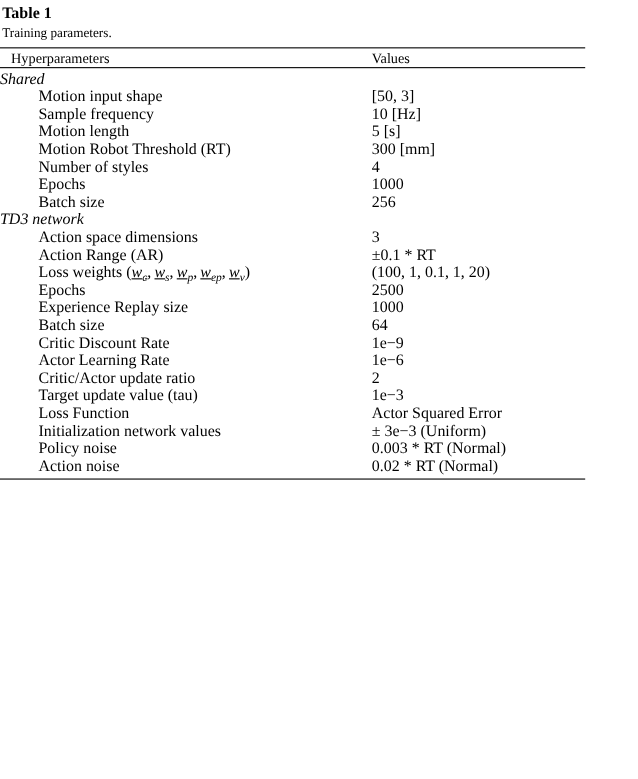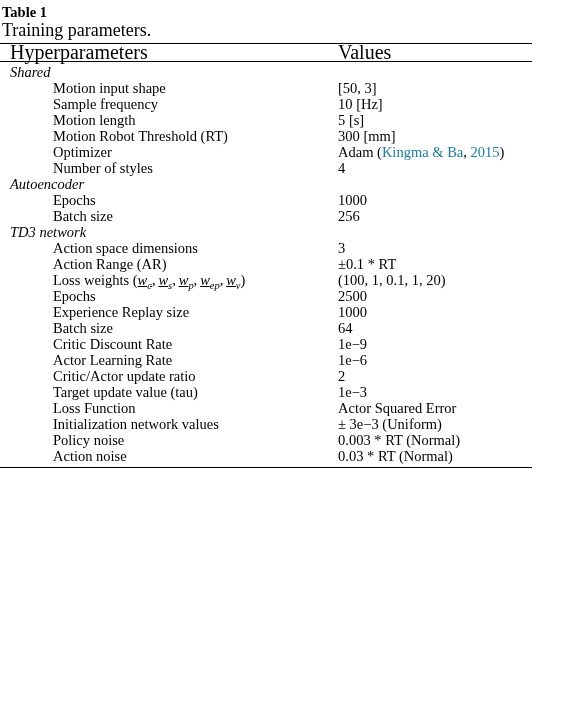--- a/index.html
+++ b/index.html
@@ -26,21 +26,21 @@
     padding: 3px 2px 0 2px;
   }
   .caption-title {
     font-weight: bold;
     font-size: 14.5px;
     line-height: 18px;
     display: block;
   }
   .caption-text {
     font-weight: normal;
-    font-size: 18px;
+    font-size: 12px;
     line-height: 19px;
     display: block;
   }
 
   
   .rule-top {
     border-top: 1.6px solid #000;
     margin-top: 3px;
   }
   .rule-mid {
@@ -62,40 +62,40 @@
     margin: 0;
     vertical-align: baseline;
     text-align: left;
     font-weight: normal;
   }
   .col-key   { width: 338px; }
   .col-value { width: 242px; }
 
   
   .hdr td {
-    font-size: 20px;
+    font-size: 13px;
     line-height: 17px;
     padding: 6px 0 7px 0;
   }
   .hdr .k { padding-left: 10px; }
 
   
   .section td {
     font-style: italic;
     line-height: 16px;
     padding: 4px 0 1px 0;
   }
-  .section .k { padding-left: 10px; }
+  .section .k { }
 
   
   .datarow td {
     line-height: 16px;
     padding: 3px 0 3px 0;
   }
-  .datarow .k { padding-left: 53px; }
+  .datarow .k { padding-left: 35px; }
 
   .spacer-top td { height: 2px; padding: 0; }
   .spacer-bottom td { height: 3px; padding: 0; }
 
   
   .mvar {
     font-style: italic;
     font-family: "Liberation Serif", "DejaVu Serif", serif;
     text-decoration: underline;
   }
@@ -163,32 +163,24 @@
       <tr class="datarow">
         <td class="k">Motion length</td>
         <td class="v">5 [s]</td>
       </tr>
       <tr class="datarow">
         <td class="k">Motion Robot Threshold (RT)</td>
         <td class="v">300 [mm]</td>
       </tr>
 
       <tr class="datarow">
-        <td class="k">Optimizer</td>
-        <td class="v"><span>Adam (</span><a class="cite" href="#" style="text-decoration: none; color: rgb(26, 123, 164);">Kingma &amp; Ba</a><span>, </span><a class="cite" href="#" style="text-decoration: none; color: rgb(26, 123, 164);">2015</a><span>)</span></td>
-      </tr>
-      <tr class="datarow">
         <td class="k">Number of styles</td>
         <td class="v">4</td>
       </tr>
 
-      <tr class="section">
-        <td class="k">Autoencoder</td>
-        <td class="v"></td>
-      </tr>
       <tr class="datarow">
         <td class="k">Epochs</td>
         <td class="v">1000</td>
       </tr>
       <tr class="datarow">
         <td class="k">Batch size</td>
         <td class="v">256</td>
       </tr>
 
       <tr class="section">
@@ -245,21 +237,21 @@
       <tr class="datarow">
         <td class="k">Initialization network values</td>
         <td class="v">± 3e−3 (Uniform)</td>
       </tr>
       <tr class="datarow">
         <td class="k">Policy noise</td>
         <td class="v">0.003 * RT (Normal)</td>
       </tr>
       <tr class="datarow">
         <td class="k">Action noise</td>
-        <td class="v">0.03 * RT (Normal)</td>
+        <td class="v">0.02 * RT (Normal)</td>
       </tr>
 
       <tr class="spacer-bottom">
         <td></td>
           <td></td>
       </tr>
     </tbody>
   </table>
 
   <div class="rule-bottom"></div>

